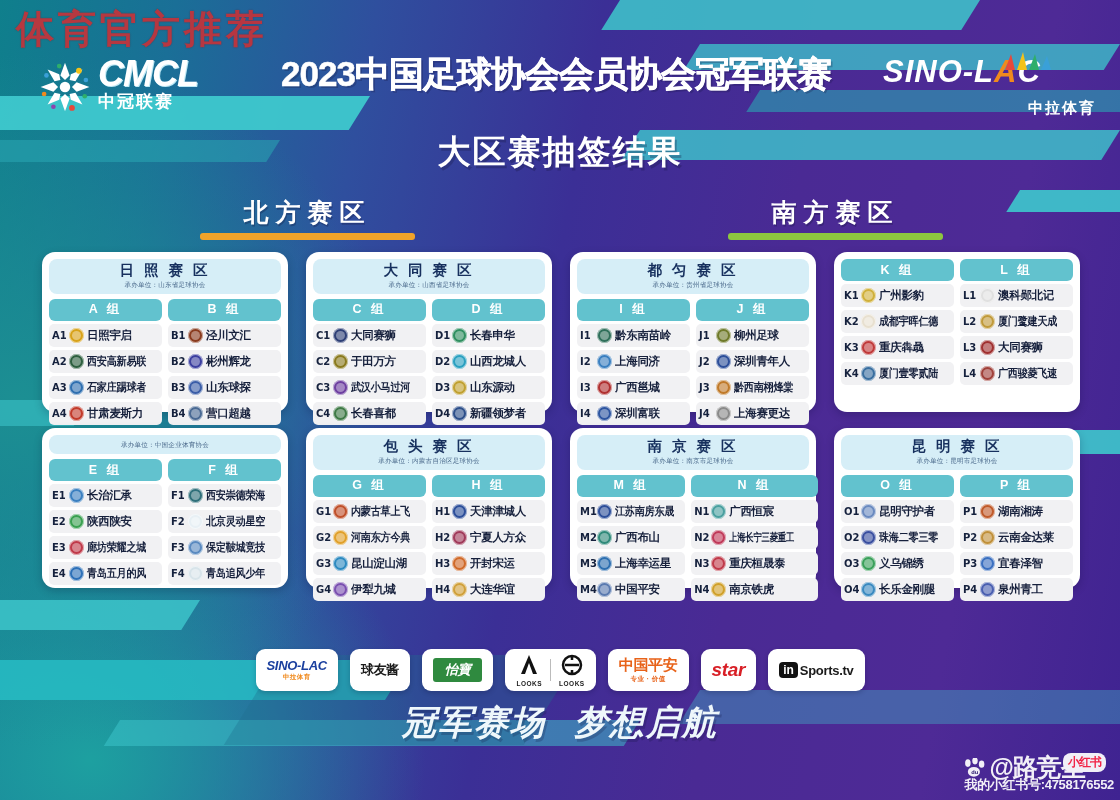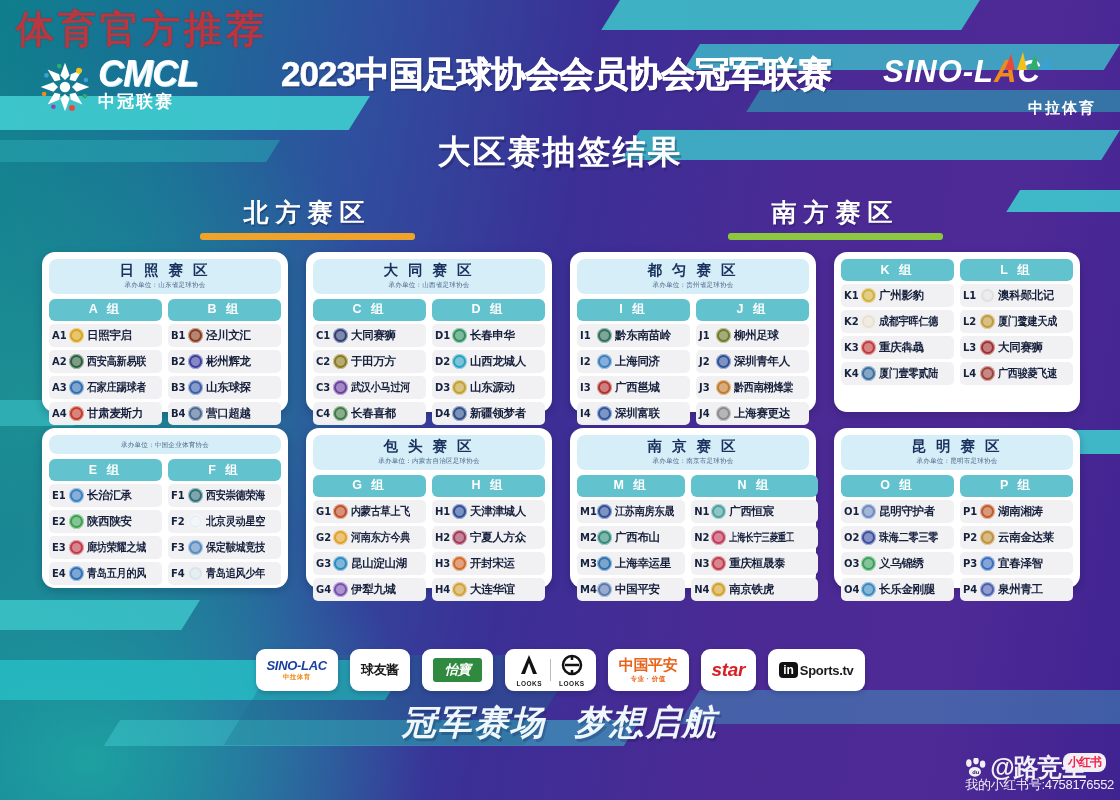--- a/index.html
+++ b/index.html
@@ -210,21 +210,21 @@
     font-size: 25px; font-weight: 700; color: #ffffff; line-height: 1;
     letter-spacing: -1px;
   }
   .wm-badge {
     position: absolute; right: 8px; top: -2px;
     background: #ffffff; color: #ff2442;
     font-size: 12px; font-weight: 800; border-radius: 8px; padding: 1px 5px;
     letter-spacing: -1px;
   }
   .wm-bottom {
-    font-size: 13px; font-weight: 400; color: #ffffff; margin-top: -4px;
+    font-size: 13px; font-weight: 700; color: #ffffff; margin-top: -4px;
     letter-spacing: -.3px;
   }
 </style>
 </head>
 <body>
 
 <div id="bg">
   <div class="bg-base"></div>
   <div class="stripe t" style="left:-60px;  top:96px;  width:430px; height:34px; transform:skewX(-32deg);"></div>
   <div class="stripe t2" style="left:-80px;  top:140px; width:360px; height:22px; transform:skewX(-32deg); opacity:.55;"></div>

